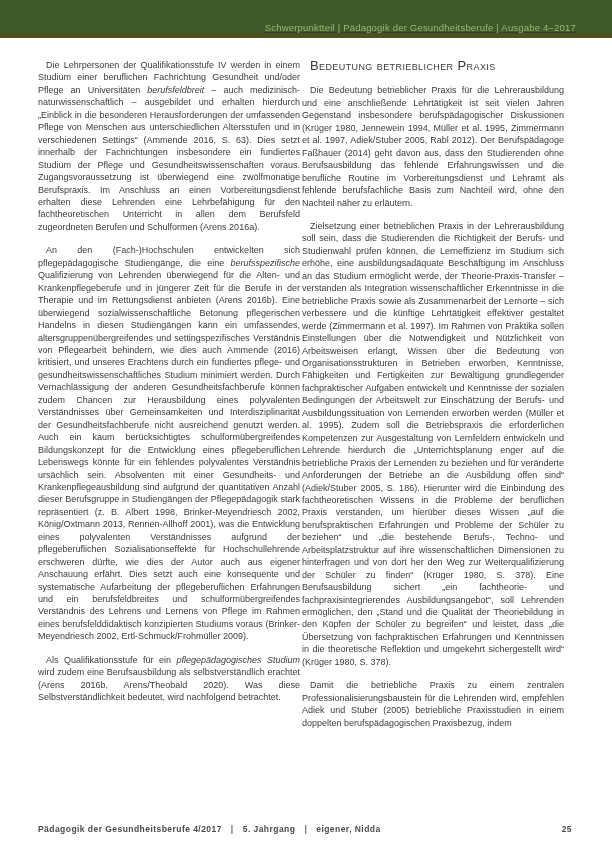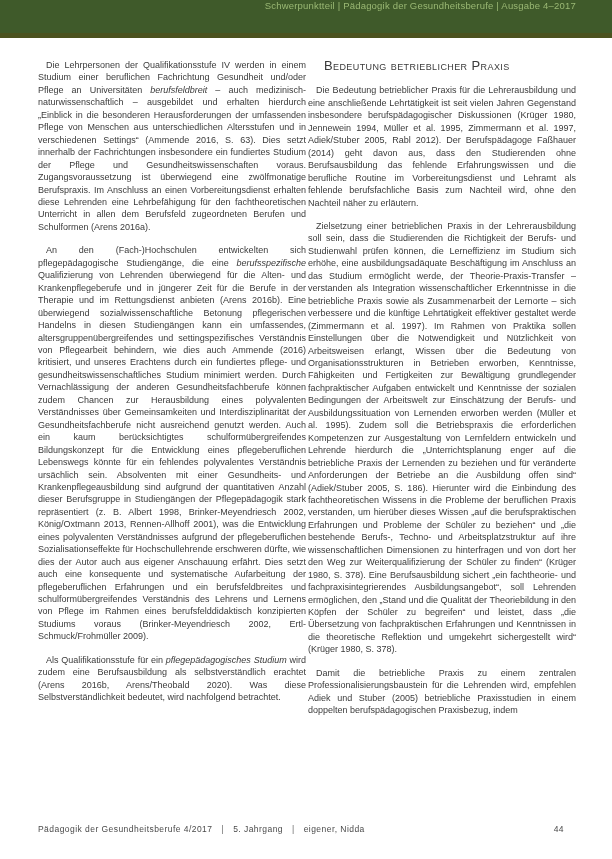--- a/index.html
+++ b/index.html
@@ -14,67 +14,69 @@
   body{
     width:612px;height:859px;
     position:relative;
     font-family:"Liberation Sans","DejaVu Sans",sans-serif;
     color:var(--body-text);
     overflow:hidden;
   }
   .header-bar{
     width:100%;height:33px;
     background:var(--header-bar);
-    display:flex;align-items:flex-start;justify-content:flex-end;
+    display:flex;align-items:flex-end;justify-content:flex-end;
     padding-right:36px;
+    text-decoration:underline;
   }
   .header-bar .running-head{
     color:var(--header-text);
     font-size:9.5px;
     letter-spacing:0.2px;
   }
   .header-accent{
     width:100%;height:5px;
     background:var(--header-accent);
   }
   .content{
     display:flex;
     gap:2px;
-    padding:21px 36px 0 38px;
+    padding:21px 48px 0 38px;
   }
   .col{
     flex:1;
     font-size:9px;
     line-height:12.45px;
     text-align:justify;
     hyphens:auto;
     -webkit-hyphens:auto;
   }
   .para{
     text-indent:8px;
     margin:0 0 11px 0;
   }
   .para em{font-style:italic;}
   .section-heading{
     font-variant:small-caps;
     font-weight:400;
     font-size:13px;
     letter-spacing:0.4px;
     color:#3A3A3A;
-    margin:1px 0 12px 16px;
+    margin:1px 0 12px 8px;
     text-align:left;
     text-indent:0;
   }
   .footer{
     position:absolute;
-    left:38px;right:48px;bottom:25px;
+    left:38px;right:40px;bottom:25px;
     display:flex;align-items:center;
     font-size:8.5px;
     letter-spacing:0.45px;
     color:var(--footer-text);
+    font-weight:bold;
   }
   .footer .sep{
     margin:0 9px;
     color:#6a6a6a;
   }
   .footer .page-number{
     margin-left:auto;
   }
 </style>
 </head>
@@ -101,14 +103,14 @@
       </div>
   </div>
 </div>
 
 <div class="footer">
   <span>Pädagogik der Gesundheitsberufe 4/2017</span>
   <span class="sep">|</span>
   <span>5. Jahrgang</span>
   <span class="sep">|</span>
   <span>eigener, Nidda</span>
-  <span class="page-number">44</span>
+  <span class="page-number">25</span>
 </div>
 
 </body></html>

